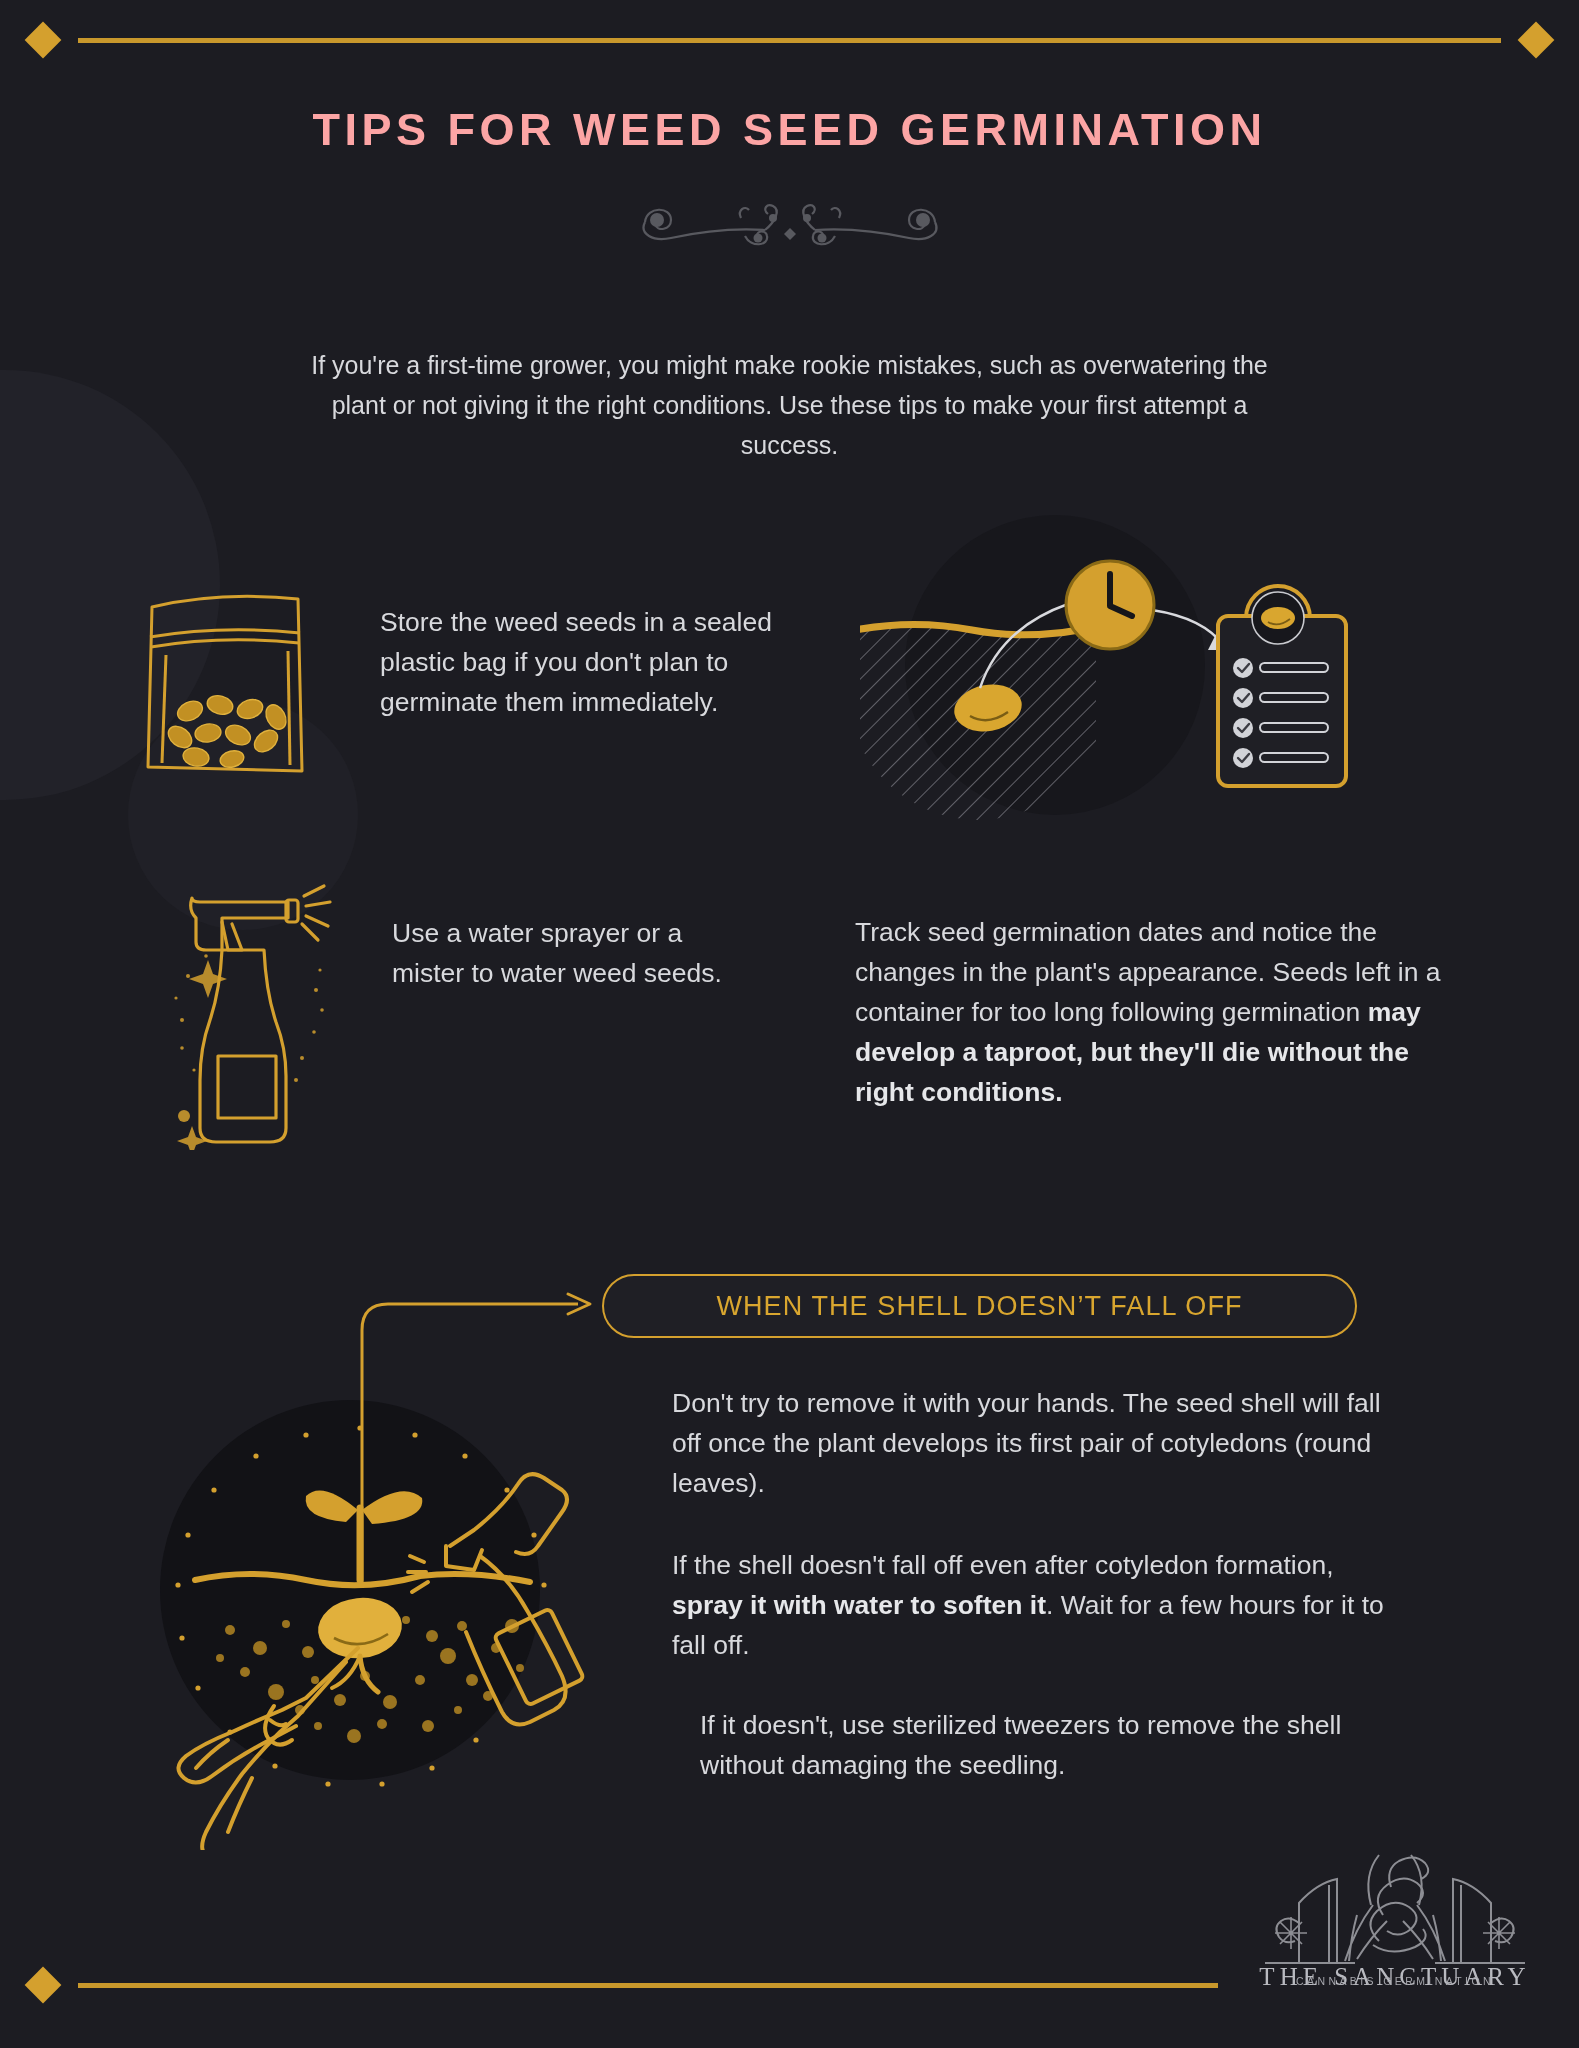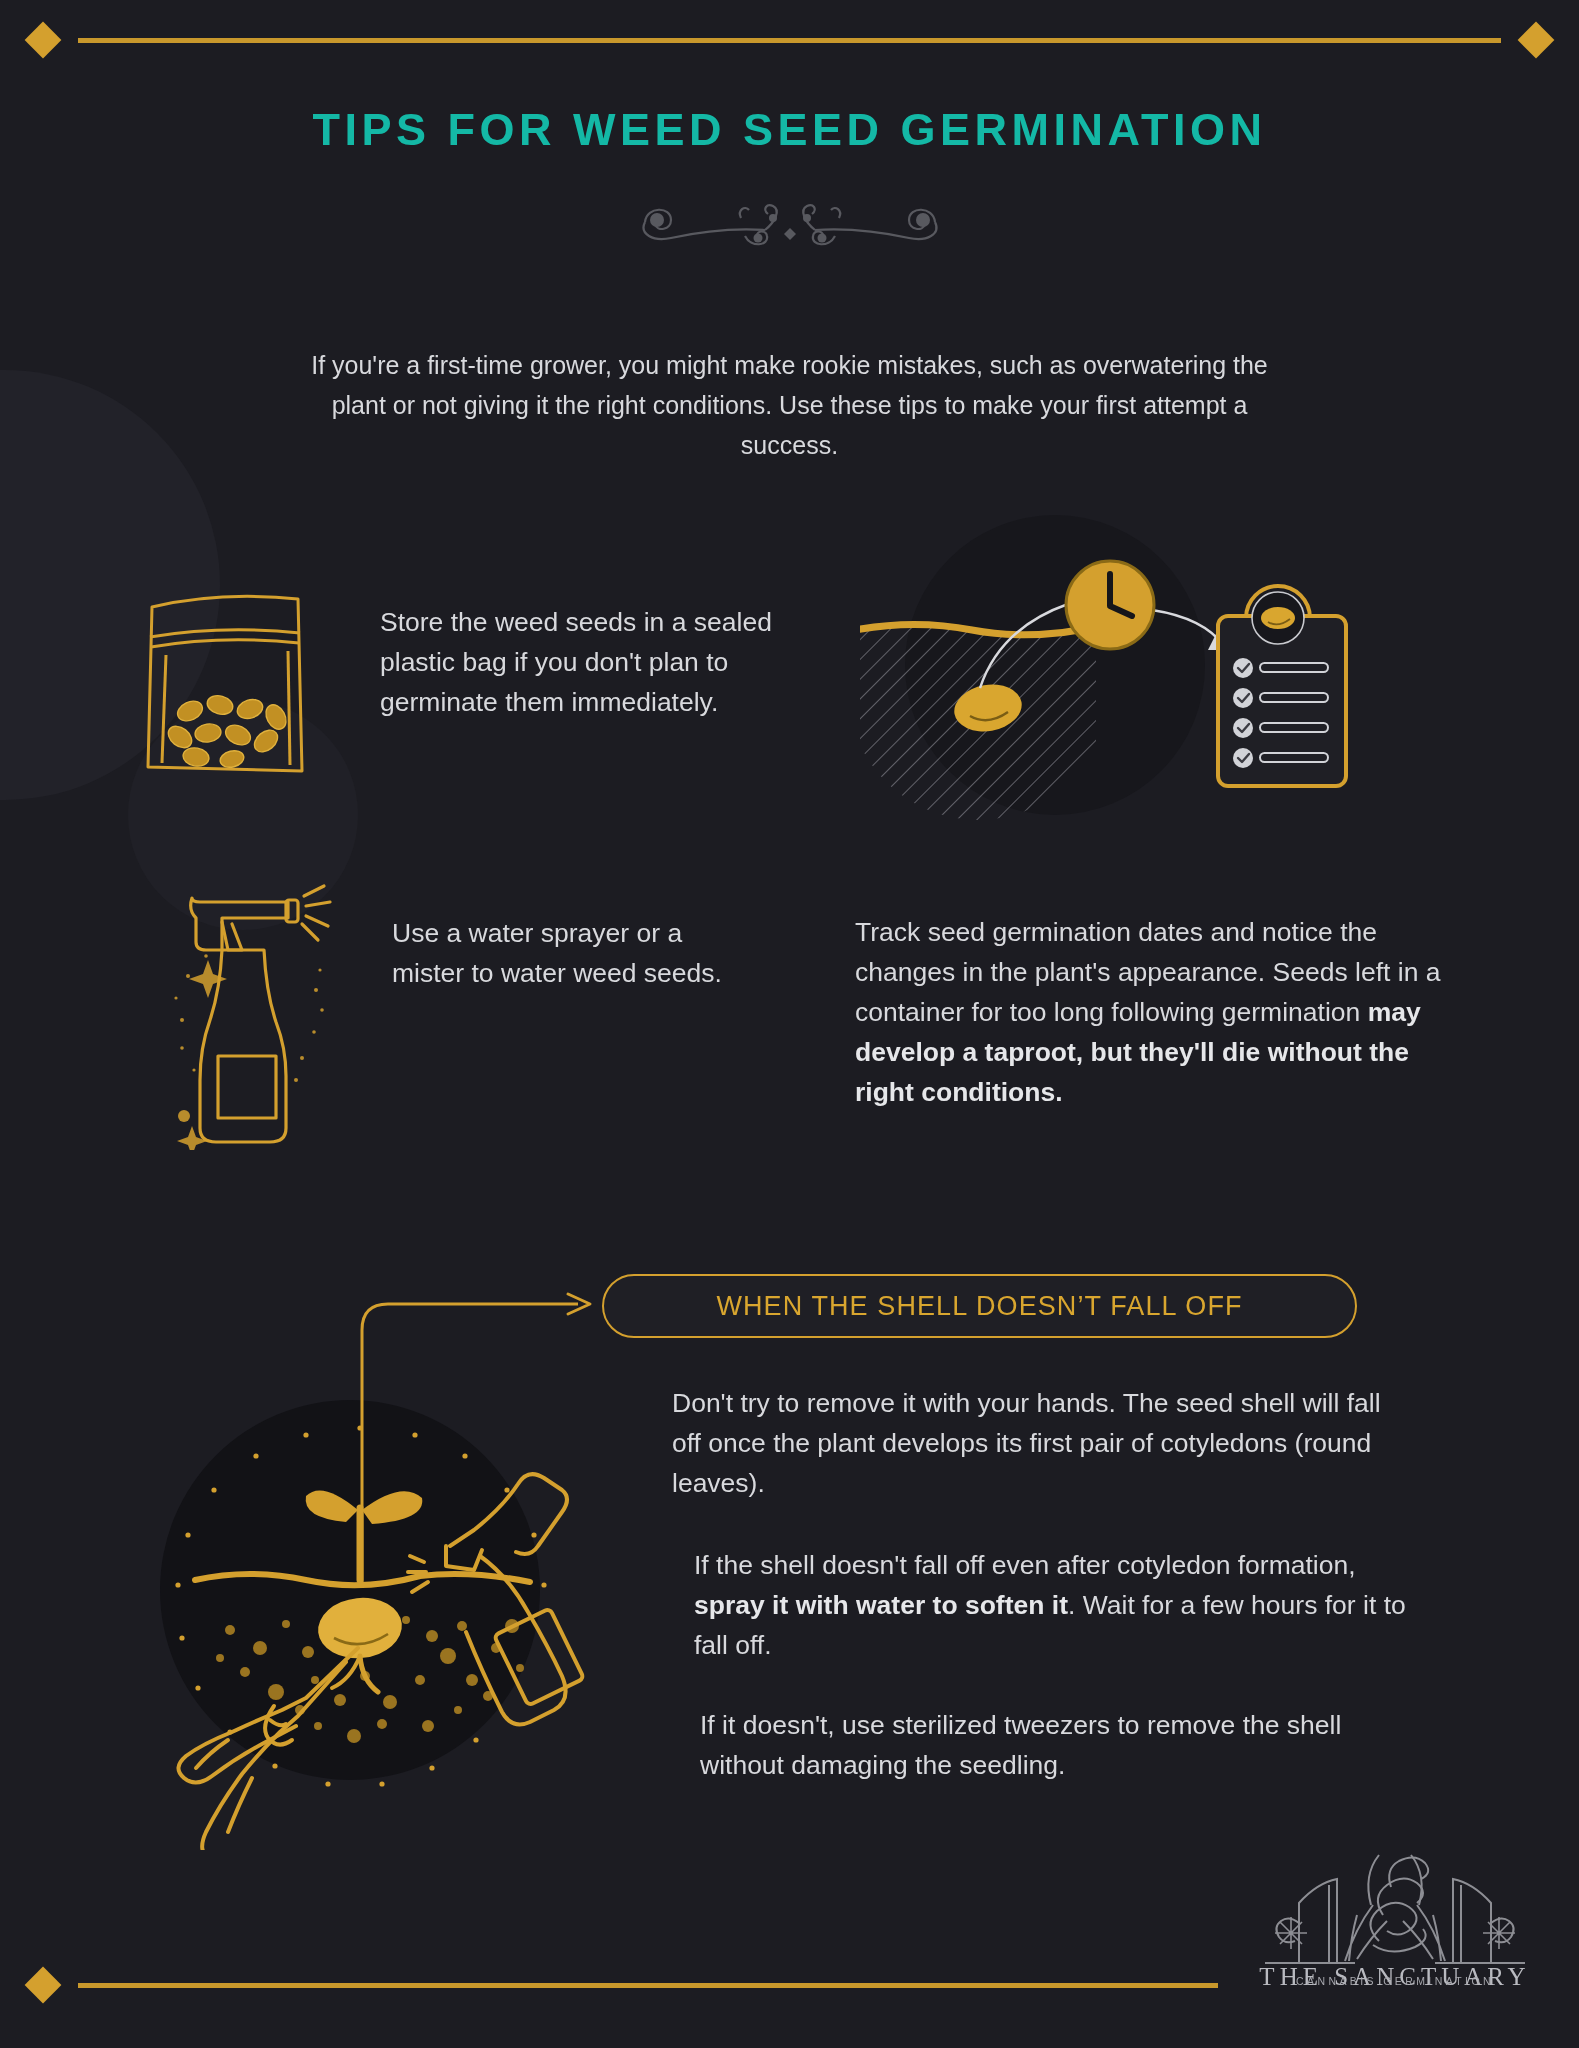--- a/index.html
+++ b/index.html
@@ -53,21 +53,21 @@
   .spacer-left { width: 30px; flex: 0 0 auto; }
   .spacer-right { width: 30px; flex: 0 0 auto; }
 
   
   .title {
     position: absolute;
     top: 104px;
     left: 0;
     width: 1579px;
     text-align: center;
-    color: #14b8a6;
+    color: #fca5a5;
     font-size: 45px;
     font-weight: 700;
     letter-spacing: 4.5px;
   }
 
   .flourish {
     position: absolute;
     top: 192px;
     left: 50%;
     transform: translateX(-50%);
@@ -118,21 +118,21 @@
     justify-content: center;
     color: #d9a62f;
     font-size: 27px;
     font-weight: 400;
     letter-spacing: 1.1px;
     box-sizing: border-box;
   }
 
   
   #para1 { top: 1383px; left: 672px; width: 730px; }
-  #para2 { top: 1545px; left: 672px; width: 730px; margin-left: 22px; }
+  #para2 { top: 1545px; left: 672px; width: 730px; }
   #para3 { top: 1705px; left: 700px; width: 730px; }
 
   
   .illus { position: absolute; }
   #illus-bag      { top: 585px;  left: 140px;  width: 220px; height: 190px; }
   #illus-soil     { top: 540px;  left: 860px;  width: 520px; height: 320px; }
   #illus-sprayer  { top: 880px;  left: 170px;  width: 190px; height: 270px; }
   #illus-seedling { top: 1380px; left: 110px;  width: 560px; height: 470px; }
   #connector      { top: 1270px; left: 340px;  width: 290px; height: 320px; }
 

